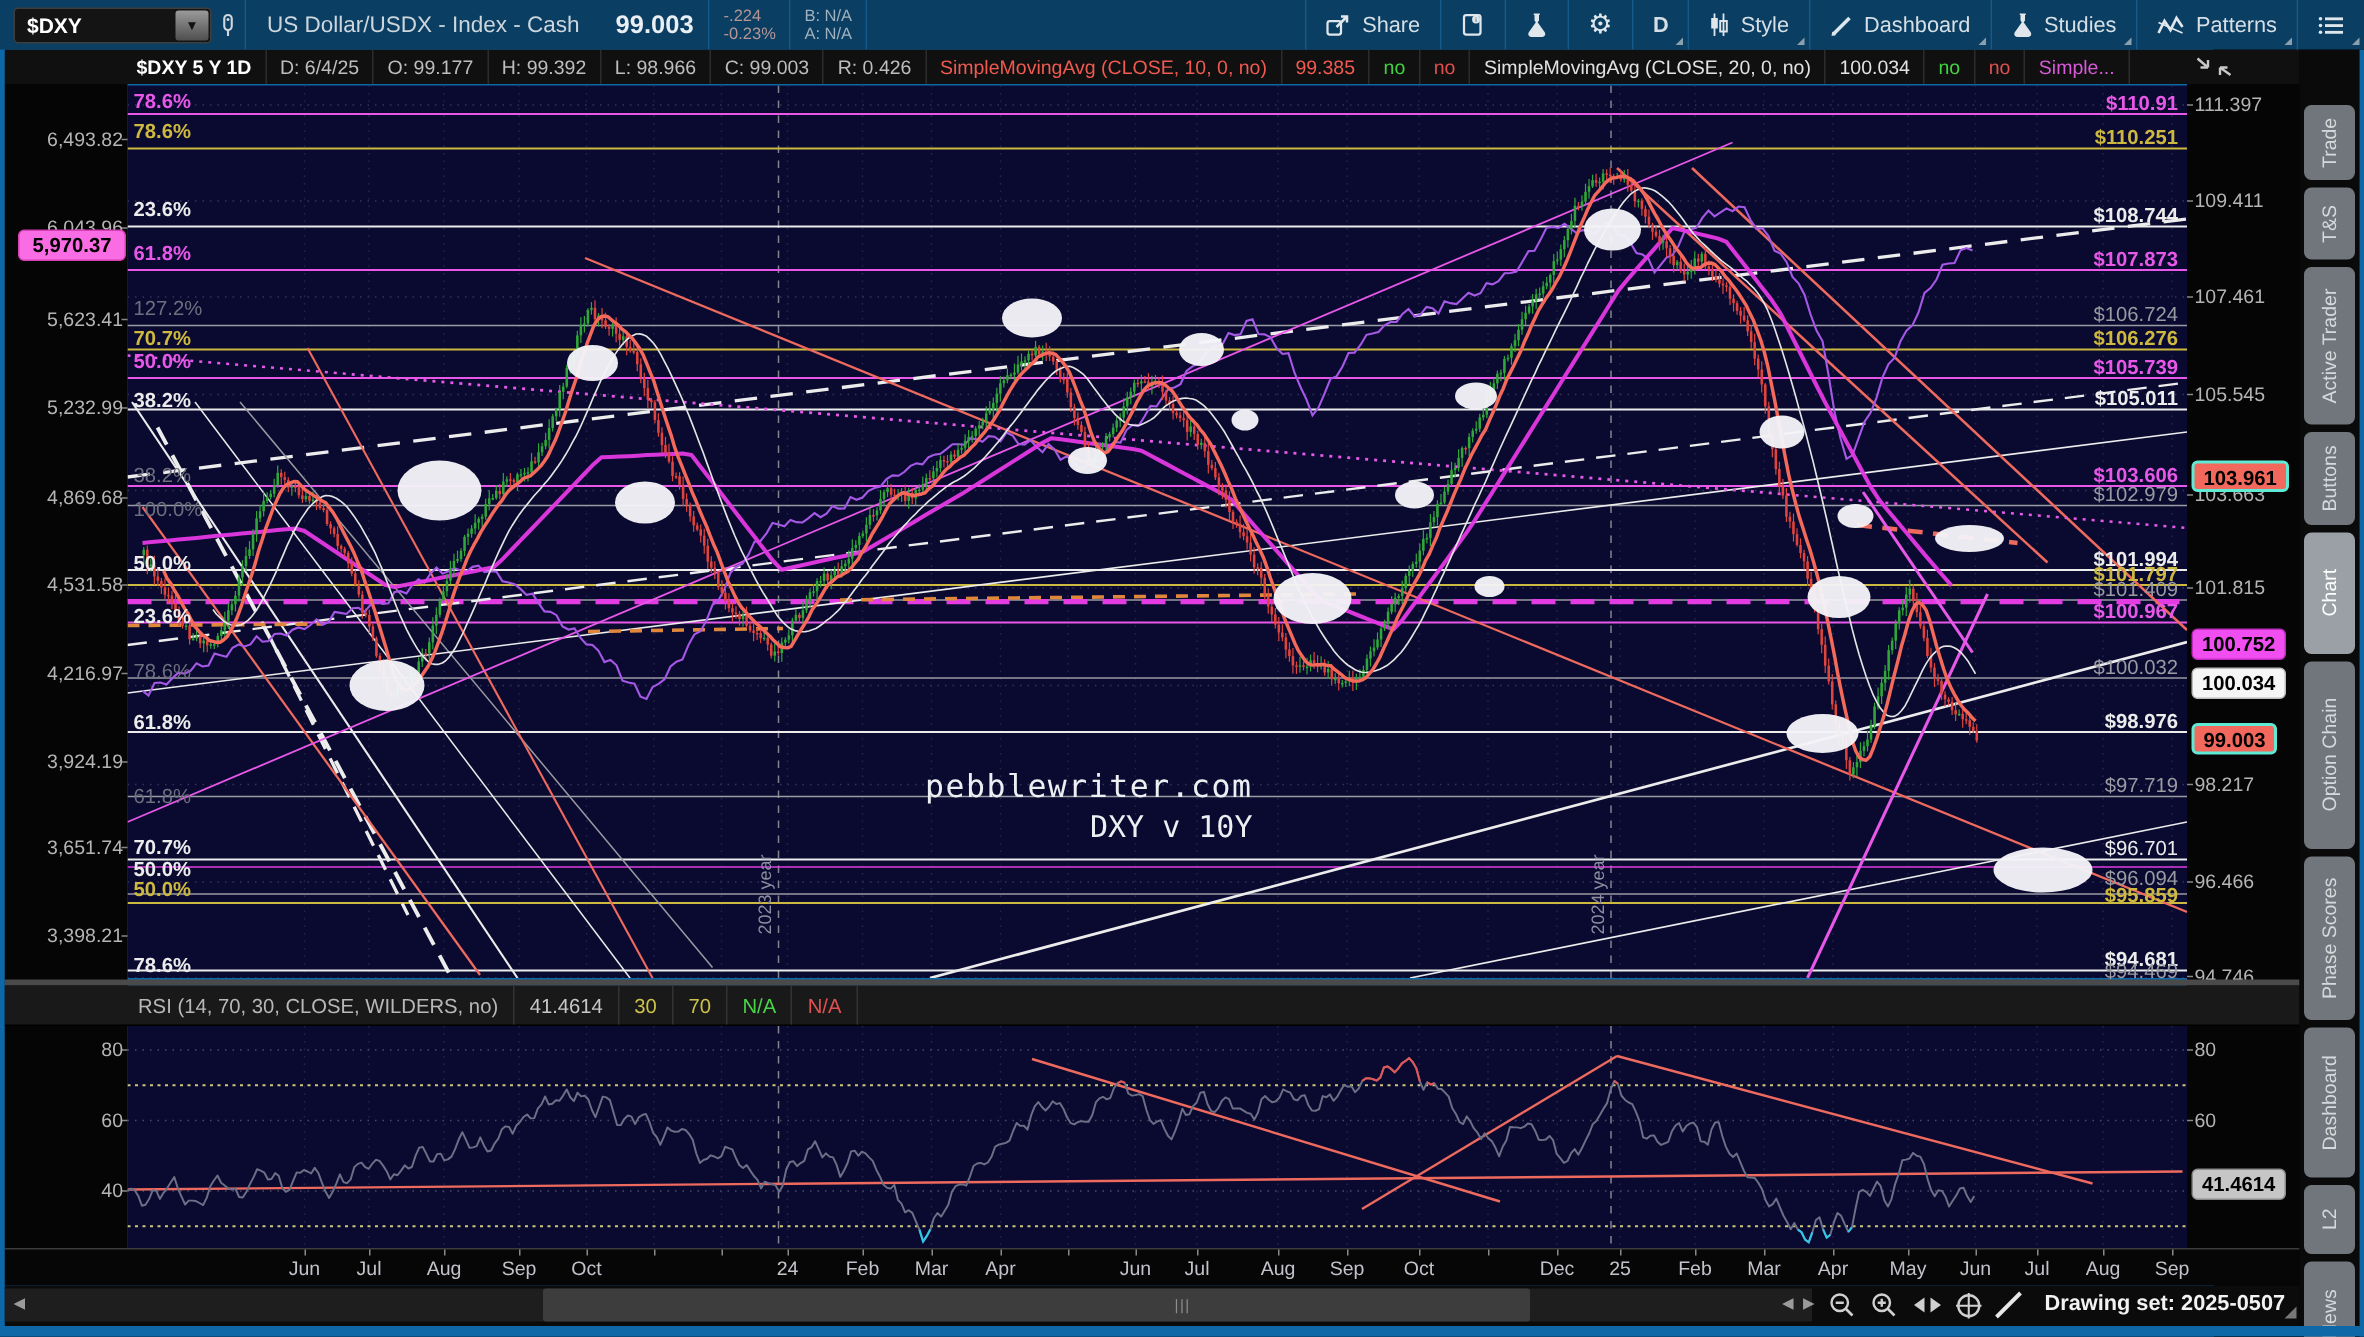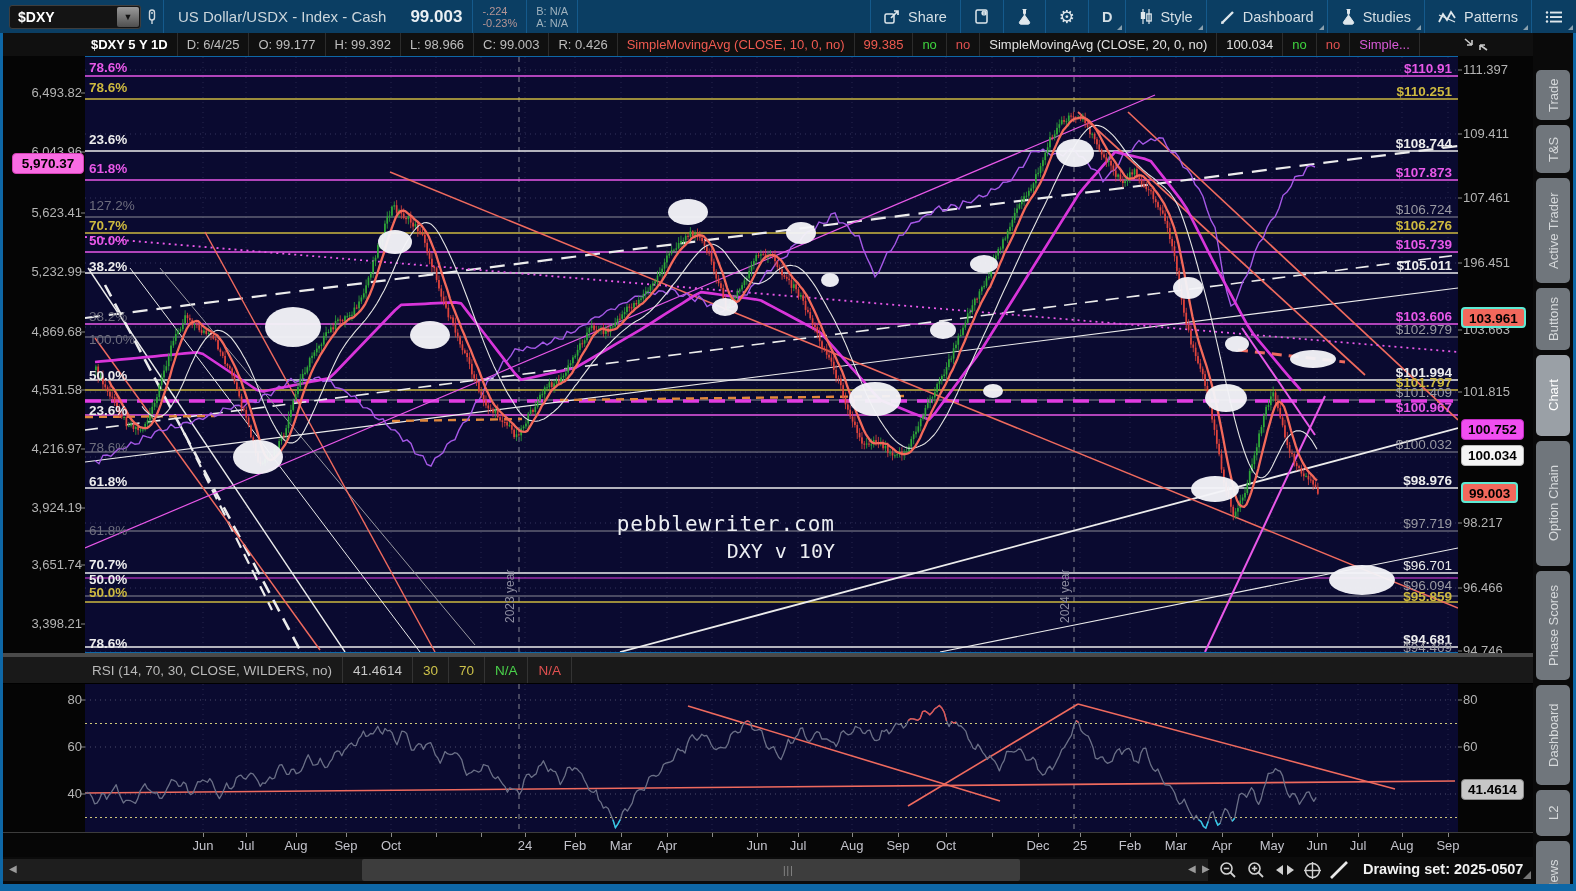--- a/index.html
+++ b/index.html
@@ -1620,21 +1620,21 @@
     <div class="lbl axl" style="top: 324px;">4,869.68</div>
     <div class="lbl axl" style="top: 382px;">4,531.58</div>
     <div class="lbl axl" style="top: 441px;">4,216.97</div>
     <div class="lbl axl" style="top: 500px;">3,924.19</div>
     <div class="lbl axl" style="top: 557px;">3,651.74</div>
     <div class="lbl axl" style="top: 616px;">3,398.21</div>
     <div class="badge b-pink" style="left: 12px; top: 153px; width: 72px; text-align: center;">5,970.37</div>
     <div class="lbl axr" style="top: 62px;">111.397</div>
     <div class="lbl axr" style="top: 126px;">109.411</div>
     <div class="lbl axr" style="top: 190px;">107.461</div>
-    <div class="lbl axr" style="top: 255px;">196.451</div>
+    <div class="lbl axr" style="top: 255px;">105.545</div>
     <div class="lbl axr" style="top: 322px;">103.663</div>
     <div class="lbl axr" style="top: 384px;">101.815</div>
     <div class="lbl axr" style="top: 515px;">98.217</div>
     <div class="lbl axr" style="top: 580px;">96.466</div>
     <div class="lbl axr" style="top: 643px;">94.746</div>
     <div class="badge b-salmon" style="left: 1461px; top: 307px;">103.961</div>
     <div class="badge b-magenta" style="left: 1461px; top: 419px;">100.752</div>
     <div class="badge b-white" style="left: 1461px; top: 445px;">100.034</div>
     <div class="badge b-salmon" style="left: 1461px; top: 482px;">99.003</div>
     <div class="lbl axl" style="top: 692px;">80</div>

